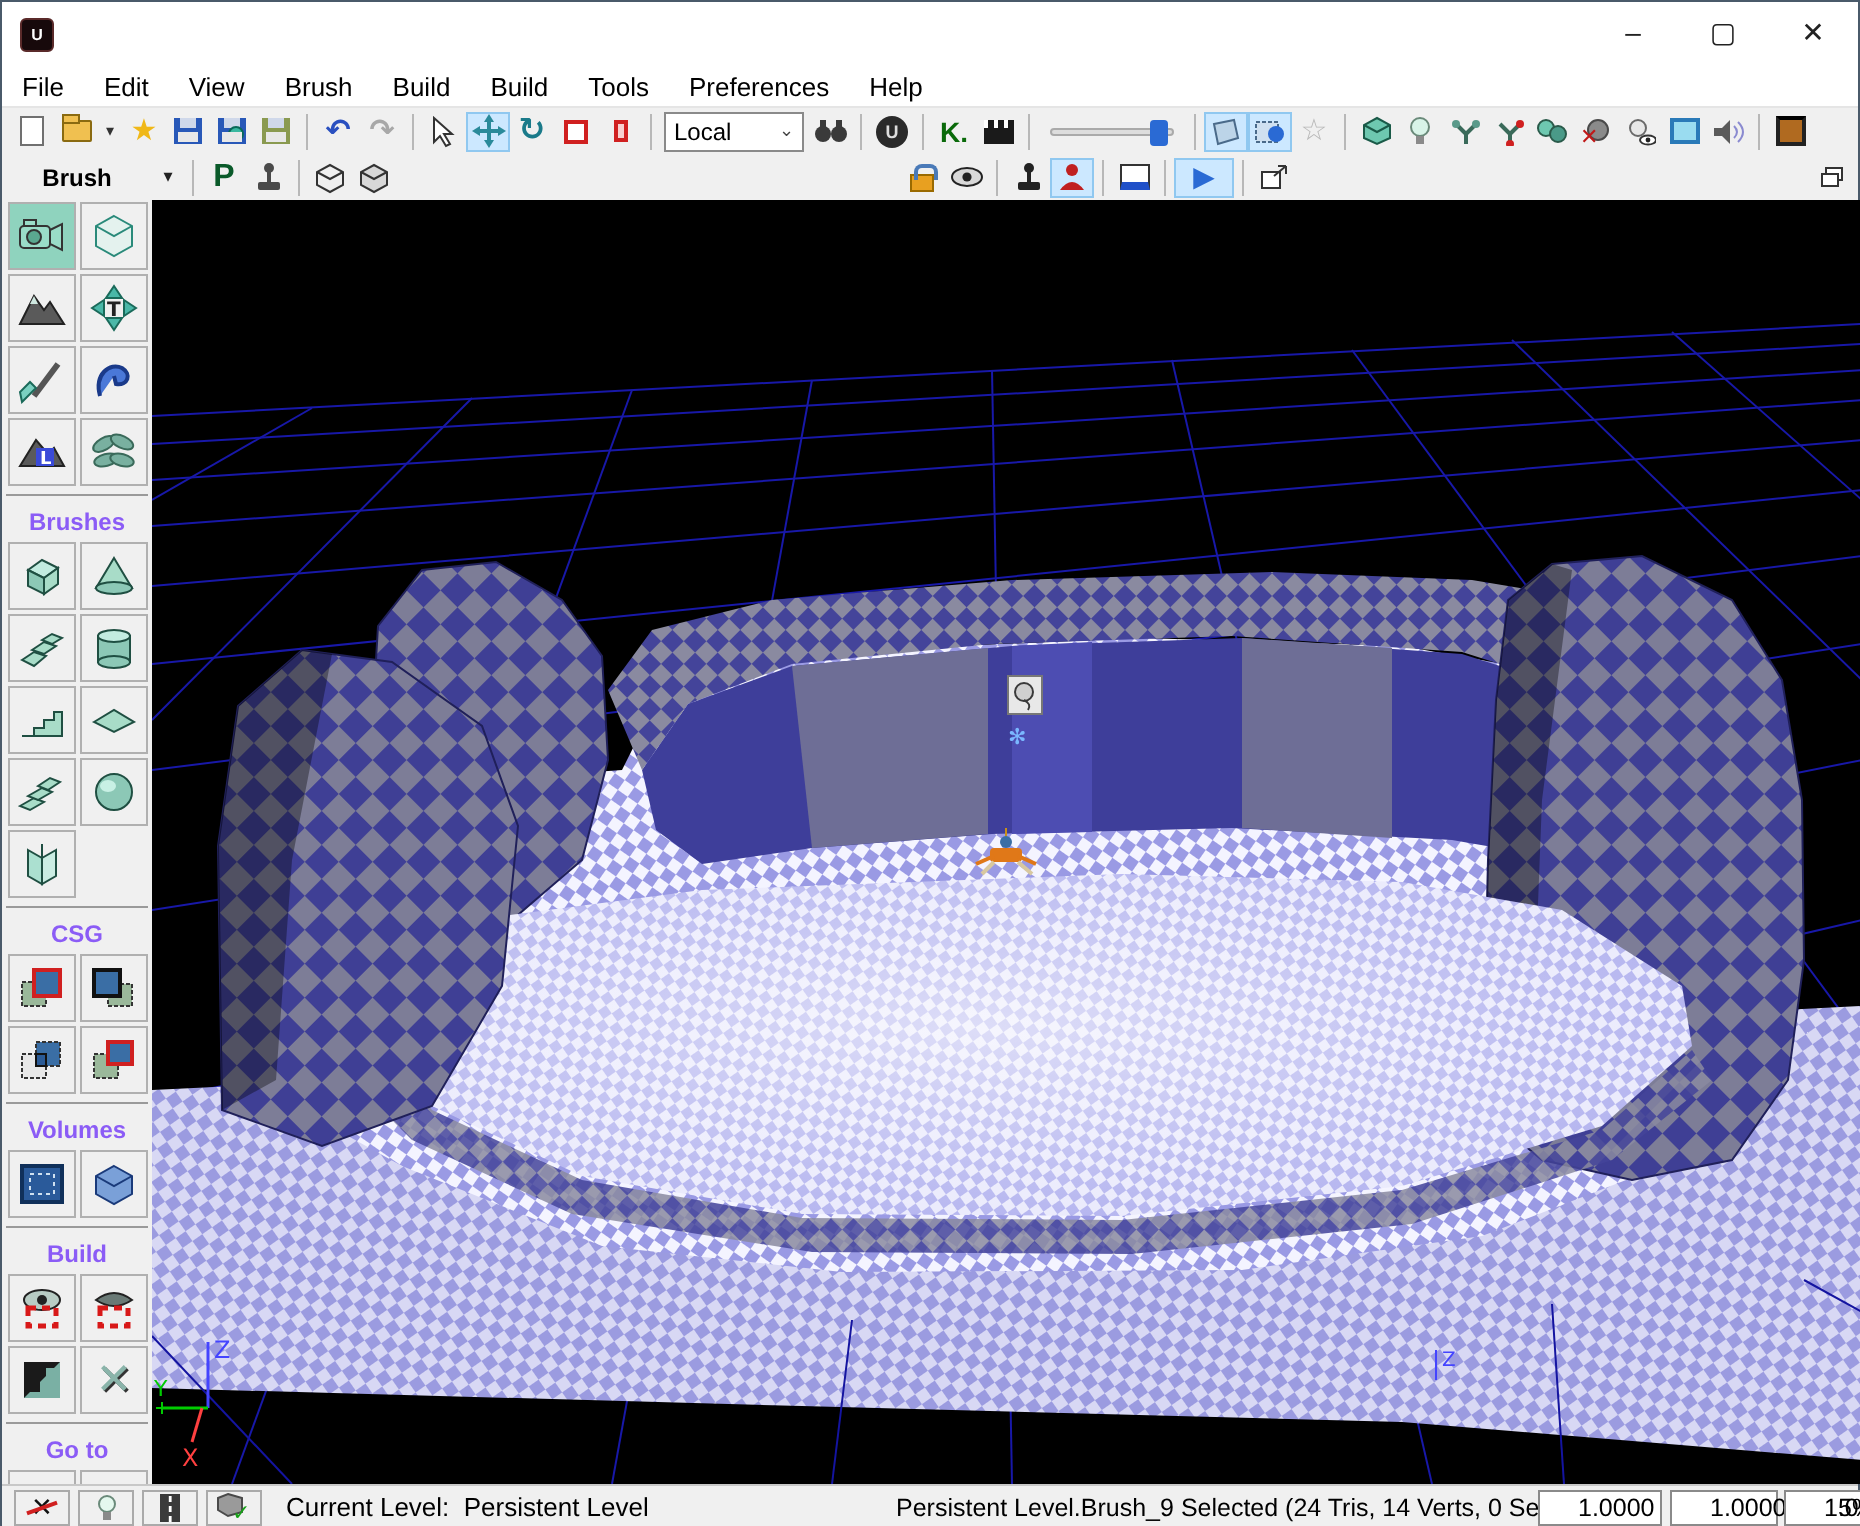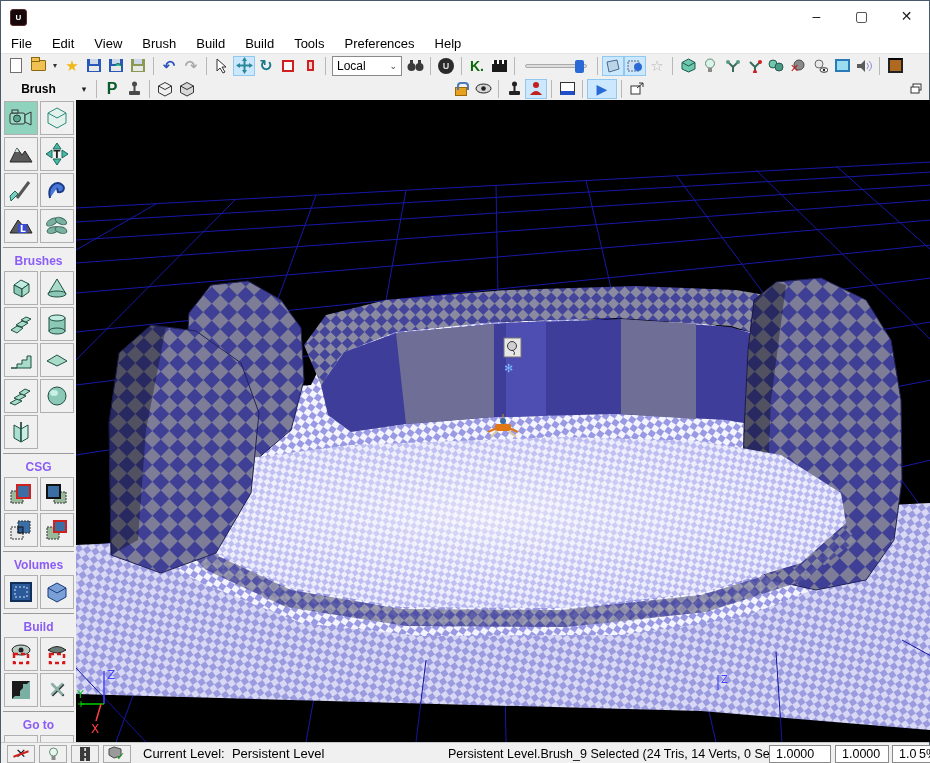--- a/index.html
+++ b/index.html
@@ -60,21 +60,21 @@
   .sbtn { width:34px; height:34px; margin:1px; background:#f0f0f0; border:1px solid #b0b0b0; display:flex; align-items:center; justify-content:center; }
   .sbtn.sel { background:#8fd3be; }
   .shr { height:1px; background:#9a9a9a; margin:3px 2px; }
 
   
   #viewport { position:absolute; left:75px; top:99px; width:855px; height:642px; background:#000; }
 
   
   #statusbar { position:absolute; left:0; top:741px; width:100%; height:22px; background:#f0f0f0; border-top:1px solid #c8c8c8; display:flex; align-items:center; z-index:6; }
   .stbtn { width:28px; height:18px; border:1px solid #aaa; background:#f0f0f0; margin:0 2px; display:flex; align-items:center; justify-content:center; flex:none; }
-  .stfield { height:18px; background:#fff; border:1px solid #8a8a8a; display:flex; align-items:center; padding:0 6px; font-size:12.5px; flex:none; }
+  .stfield { height:18px; background:#fff; border:1px solid #8a8a8a; display:flex; align-items:center; padding:0 19px; font-size:12.5px; flex:none; }
   #status-left-text { margin-left:10px; color:#000; }
   #status-sel-text { position:absolute; left:447px; color:#000; font-size:12.5px; white-space:nowrap; }
   #f-dsx { position:absolute; left:768px; width:62px; }
   #f-dsy { position:absolute; left:834px; width:54px; }
   #f-dsz { position:absolute; left:891px; width:45px; }
   #autosave { position:absolute; left:918px; font-size:12.5px; }
 
   svg text { font-family:"DejaVu Sans",sans-serif; }
 </style>
 </head>

